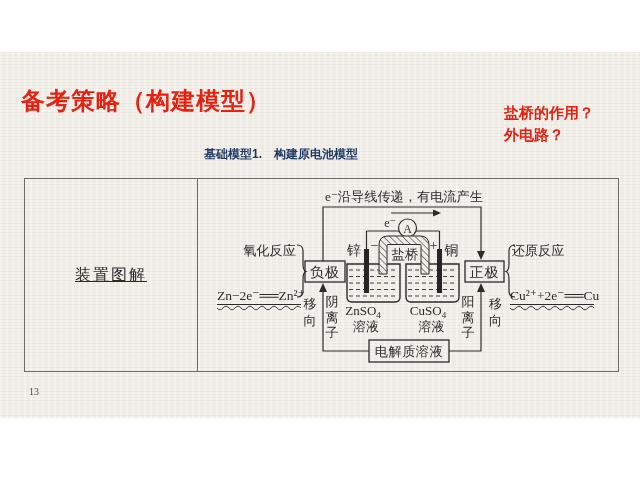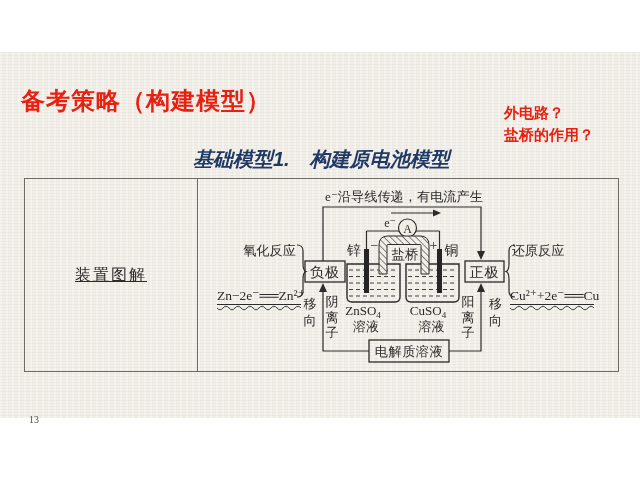--- a/index.html
+++ b/index.html
@@ -9,44 +9,44 @@
   .slide{position:absolute;left:0;top:52px;width:640px;height:366px;
          background-color:#f1eee8;
          background-image:
            repeating-linear-gradient(180deg, rgba(120,110,95,0.055) 0 1px, rgba(0,0,0,0) 1px 3px),
            repeating-linear-gradient(90deg, rgba(255,255,255,0.35) 0 2px, rgba(0,0,0,0) 2px 6px);}
   .page-title{position:absolute;left:21px;top:33px;margin:0;
          font-size:24px;font-weight:bold;color:#e8200f;letter-spacing:1px;
          font-family:"Liberation Sans",sans-serif;}
   .questions{position:absolute;left:504px;top:50px;
          font-size:15px;font-weight:bold;color:#e8200f;line-height:22px;}
-  .subtitle{position:absolute;left:193px;top:94px;
-         font-size:20px;font-weight:bold;color:#1f3864;font-style:italic;}
+  .subtitle{position:absolute;left:204px;top:94px;
+         font-size:12px;font-weight:bold;color:#1f3864;}
   .model-table{position:absolute;left:24px;top:126px;width:593px;height:192px;
          border:1px solid #6b6b66;display:flex;}
   .cell-left{width:172px;border-right:1px solid #6b6b66;
          display:flex;align-items:center;justify-content:center;}
   .cell-left span{font-size:16px;color:#2b2b2b;letter-spacing:2px;
          font-family:"Liberation Serif",serif;text-decoration:underline;}
   .cell-right{flex:1;position:relative;}
-  .page-number{position:absolute;left:29px;top:362px;font-size:10px;color:#4a4a4a;
+  .page-number{position:absolute;left:29px;top:334px;font-size:10px;color:#4a4a4a;
          font-family:"Liberation Serif",serif;}
   svg text{fill:#2b2b2b;font-family:"Liberation Serif","DejaVu Serif",serif;}
 </style>
 </head>
 <body>
 
 <div class="stage">
   <div class="slide">
 
     <h1 class="page-title">备考策略（构建模型）</h1>
 
     <div class="questions">
+      <div>盐桥的作用？</div>
       <div>外电路？</div>
-      <div>盐桥的作用？</div>
     </div>
 
     <div class="subtitle">基础模型1.　构建原电池模型</div>
 
     <div class="model-table">
       <div class="cell-left">
         <span>装置图解</span>
       </div>
       <div class="cell-right">
 

